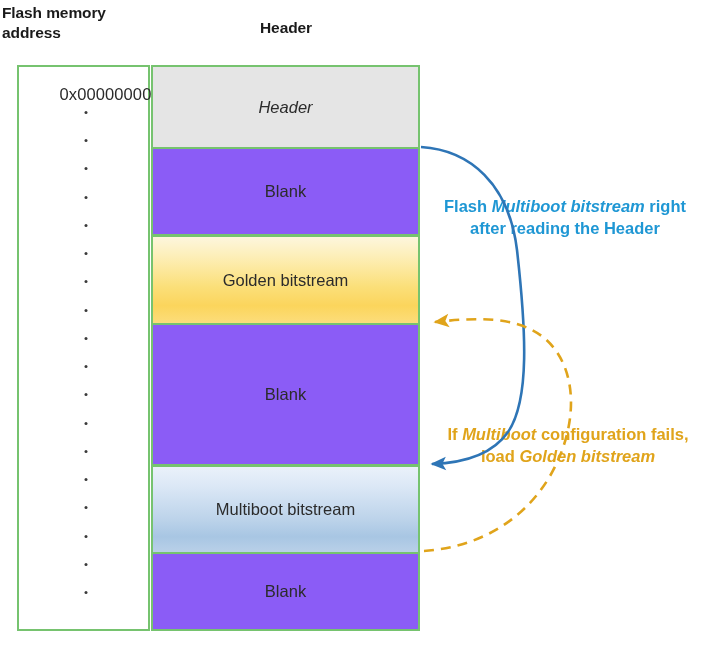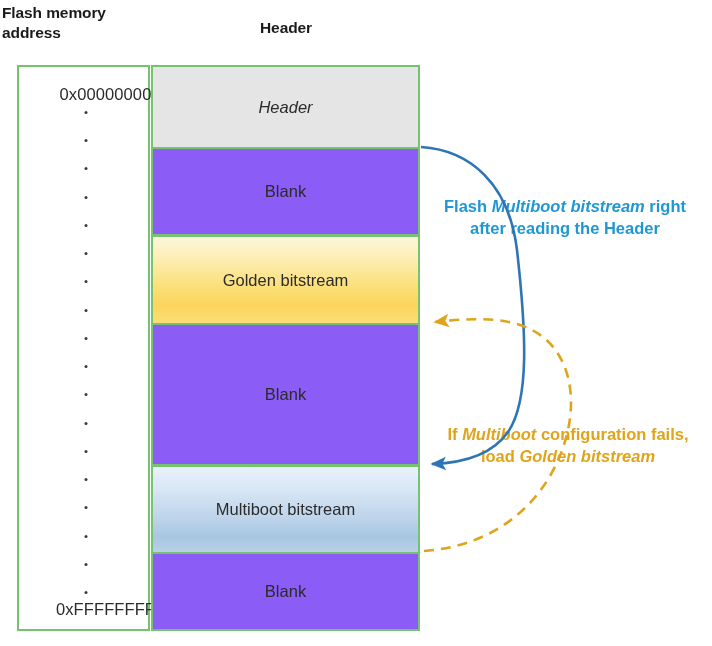--- a/index.html
+++ b/index.html
@@ -180,21 +180,20 @@
         <span class="dot" style="top: 254px;"></span>
         <span class="dot" style="top: 282px;"></span>
         <span class="dot" style="top: 311px;"></span>
         <span class="dot" style="top: 339px;"></span>
         <span class="dot" style="top: 367px;"></span>
         <span class="dot" style="top: 395px;"></span>
         <span class="dot" style="top: 424px;"></span>
         <span class="dot" style="top: 452px;"></span>
         <span class="dot" style="top: 480px;"></span>
       </div>
-    <div id="addr-bottom">0xFFFFFFFF</div>
   </div>
 
   <div id="content-column">
       <div class="mem-block header-block" style="top: 0px; height: 84px;">
         <span>Header</span>
       </div>
       <div class="mem-block blank-block" style="top: 82px; height: 89px;">
         <span>Blank</span>
       </div>
       <div class="mem-block golden-block" style="top: 170px; height: 90px;">

